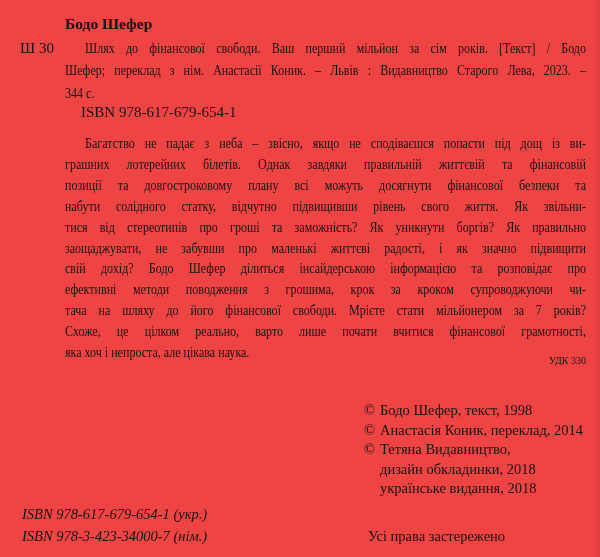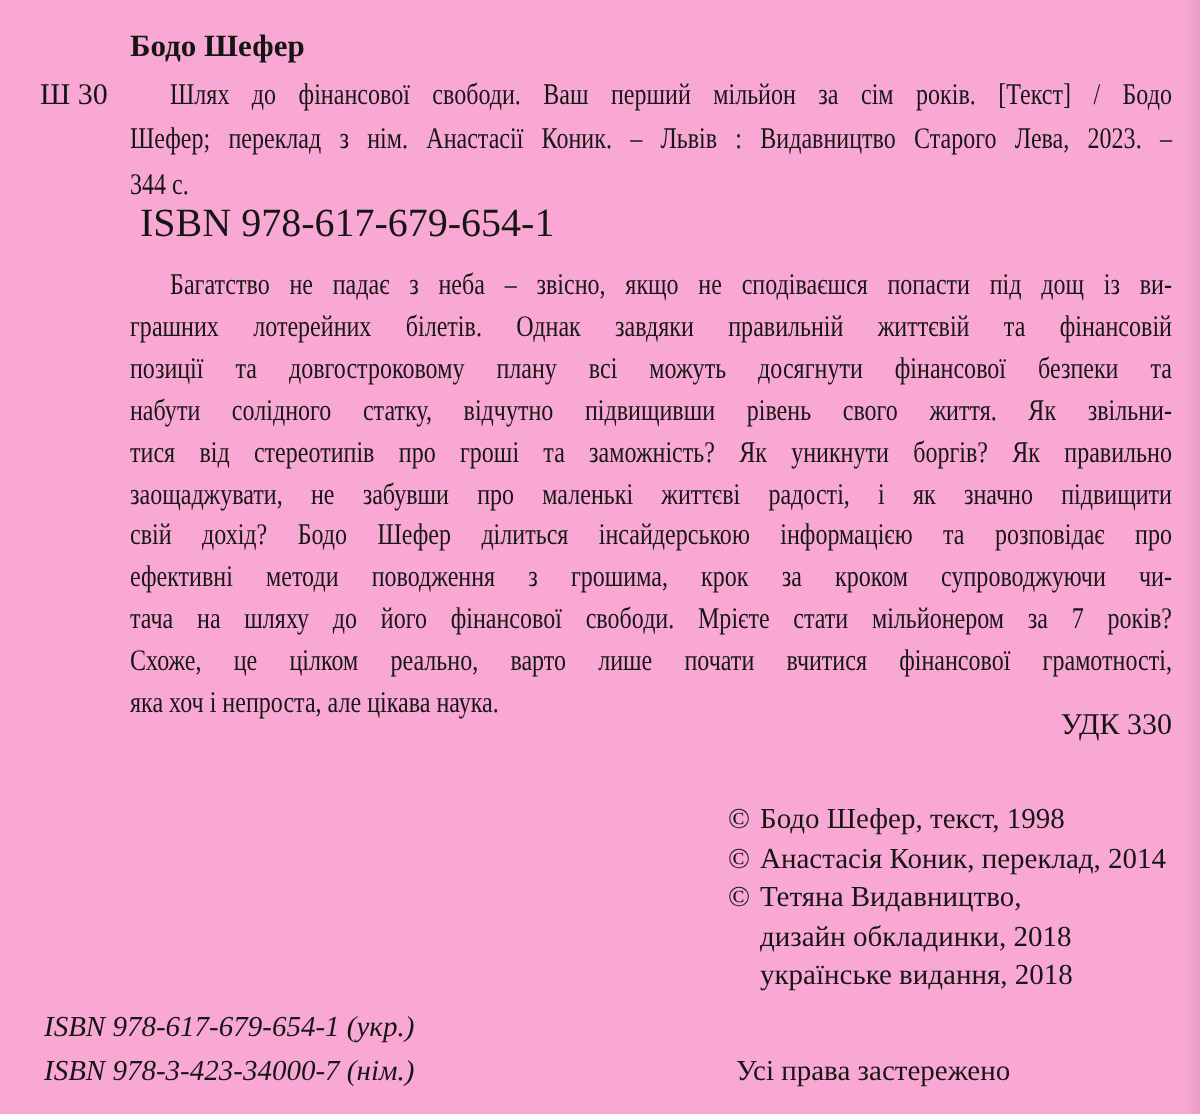--- a/index.html
+++ b/index.html
@@ -1,19 +1,19 @@
 <!DOCTYPE html>
 <html><head>
 <meta charset="utf-8">
 <style>
   html,body{margin:0;padding:0;}
   .page{
     position:relative;
     width:600px;height:557px;
-    background:#f9a8d4;
+    background:#ef4444;
     color:#151515;
     font-family:"Liberation Serif","DejaVu Serif",serif;
     overflow:hidden;
   }
   .abs{position:absolute;}
   
   .author-header{top:14px;left:65px;font-size:15.5px;font-weight:bold;line-height:20px;}
   .class-code{top:37px;left:20px;font-size:15px;line-height:22px;}
   
   .scaleblock{
@@ -26,22 +26,22 @@
   .jline{
     font-size:15px;
     text-align:justify;
     text-align-last:justify;
     white-space:normal;
   }
   .bib .jline{line-height:22.3px;}
   .ann .jline{line-height:20.9px;}
   .jline.first{text-indent:25px;}
   .jline.last{text-align-last:left;}
-  .isbn-top{top:102px;left:70px;font-size:20px;line-height:20px;}
-  .udc{top:355px;left:386px;width:200px;text-align:right;font-size:15px;}
+  .isbn-top{top:102px;left:81px;font-size:15px;line-height:20px;}
+  .udc{top:355px;left:386px;width:200px;text-align:right;font-size:10px;}
   
   .copyright-block{top:401px;left:340px;width:246px;font-size:14.5px;margin-left:24px;}
   .c-line{line-height:19.6px;}
   .c-sym{display:inline-block;width:16px;}
   .c-cont{padding-left:16px;line-height:19.6px;}
   
   .isbn-footer{top:504px;left:22px;font-size:14.5px;}
   .isbn-footer div{line-height:21.6px;font-style:italic;}
   .rights{top:526px;left:340px;font-size:14.5px;line-height:20px;margin-left:28px;}
   

